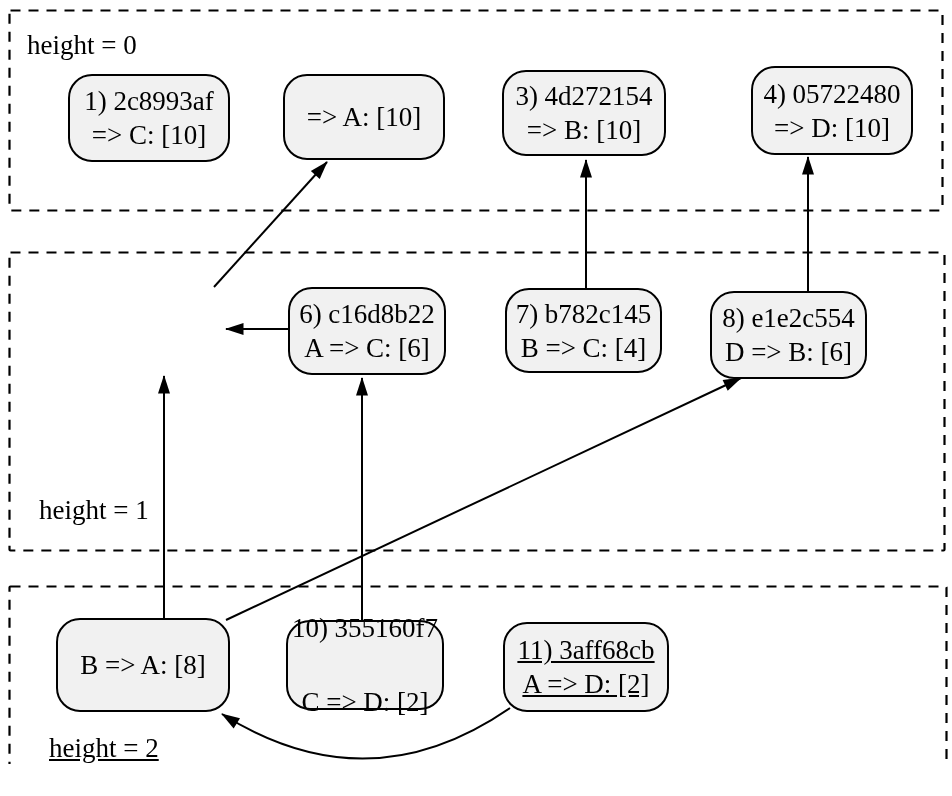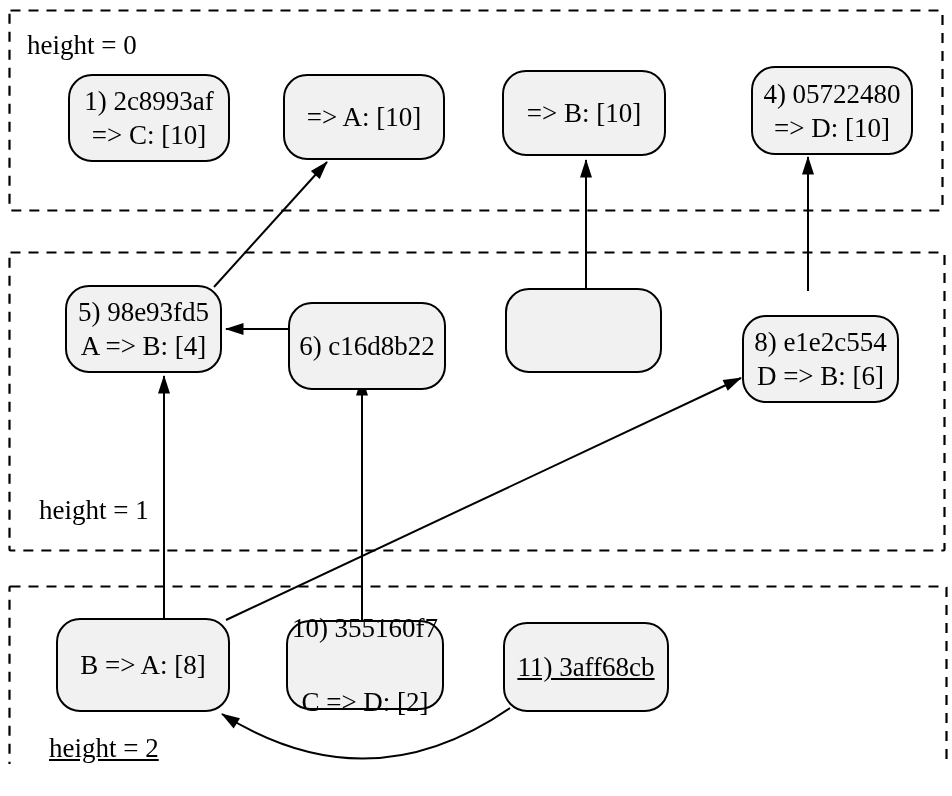--- a/index.html
+++ b/index.html
@@ -92,51 +92,52 @@
   <div class="node" style="left:68px; top:74px; width:162px; height:88px;">
     <div class="nl">1) 2c8993af</div>
     <div class="nl">=&gt; C: [10]</div>
   </div>
 
   <div class="node" style="left:283px; top:74px; width:162px; height:86px;">
     <div class="nl">=&gt; A: [10]</div>
   </div>
 
   <div class="node" style="left:502px; top:70px; width:164px; height:86px;">
+    <div class="nl">3) 4d272154</div>
     <div class="nl">=&gt; B: [10]</div>
   </div>
 
   <div class="node" style="left:727px; top:66px; width:162px; height:89px;margin-left:24px;">
     <div class="nl">4) 05722480</div>
     <div class="nl">=&gt; D: [10]</div>
   </div>
 
-  <div class="node" style="left:65px; top:285px; width:157px; height:88px;">
-    <div class="nl">5) 98e93fd5</div>
-    <div class="nl">A =&gt; B: [4]</div>
-  </div>
 
-  <div class="node" style="left:288px; top:302px; width:158px; height:88px;">
+  <div class="node" style="left:288px; top:287px; width:158px; height:88px;">
     <div class="nl">6) c16d8b22</div>
+    <div class="nl">A =&gt; C: [6]</div>
   </div>
 
   <div class="node" style="left:505px; top:288px; width:157px; height:85px;">
+    <div class="nl">7) b782c145</div>
+    <div class="nl">B =&gt; C: [4]</div>
   </div>
 
-  <div class="node" style="left:742px; top:291px; width:157px; height:88px;margin-top:24px;">
+  <div class="node" style="left:710px; top:291px; width:157px; height:88px;">
     <div class="nl">8) e1e2c554</div>
     <div class="nl">D =&gt; B: [6]</div>
   </div>
 
   <div class="node" style="left:56px; top:618px; width:174px; height:94px;">
     <div class="nl">B =&gt; A: [8]</div>
   </div>
 
   <div class="node" style="left:286px; top:620px; width:158px; height:90px;gap:40px;">
     <div class="nl">10) 355160f7</div>
     <div class="nl">C =&gt; D: [2]</div>
   </div>
 
   <div class="node" style="left:503px; top:622px; width:166px; height:90px;text-decoration:underline;">
     <div class="nl">11) 3aff68cb</div>
+    <div class="nl">A =&gt; D: [2]</div>
   </div>
 
 </div>
 
 </body></html>

